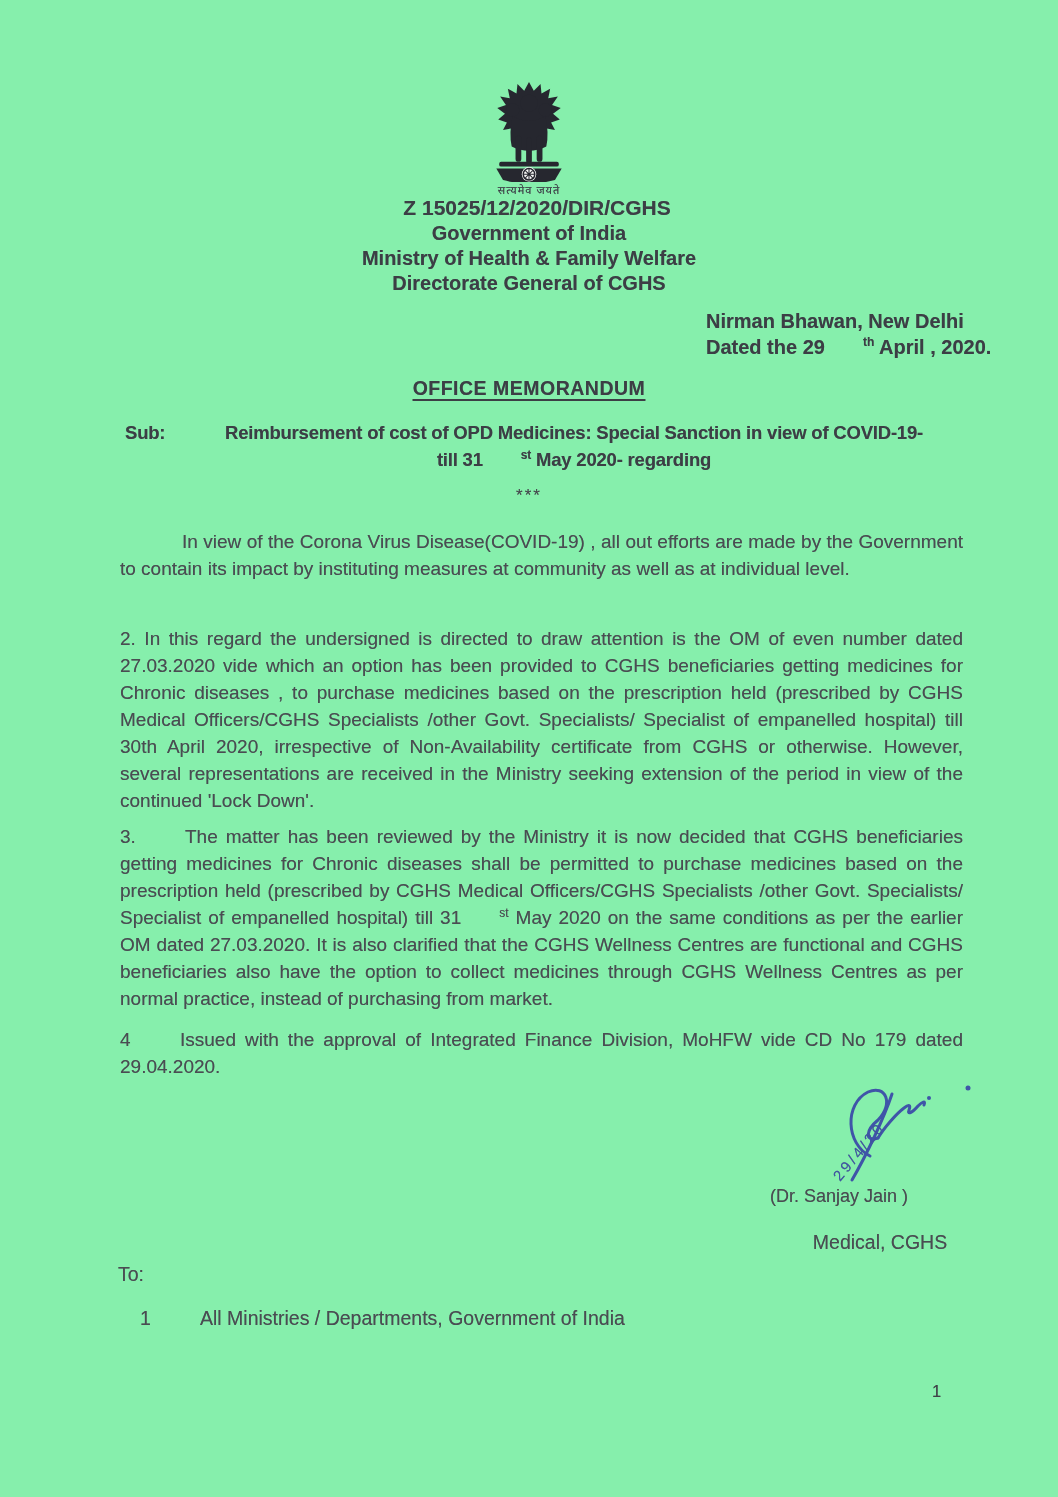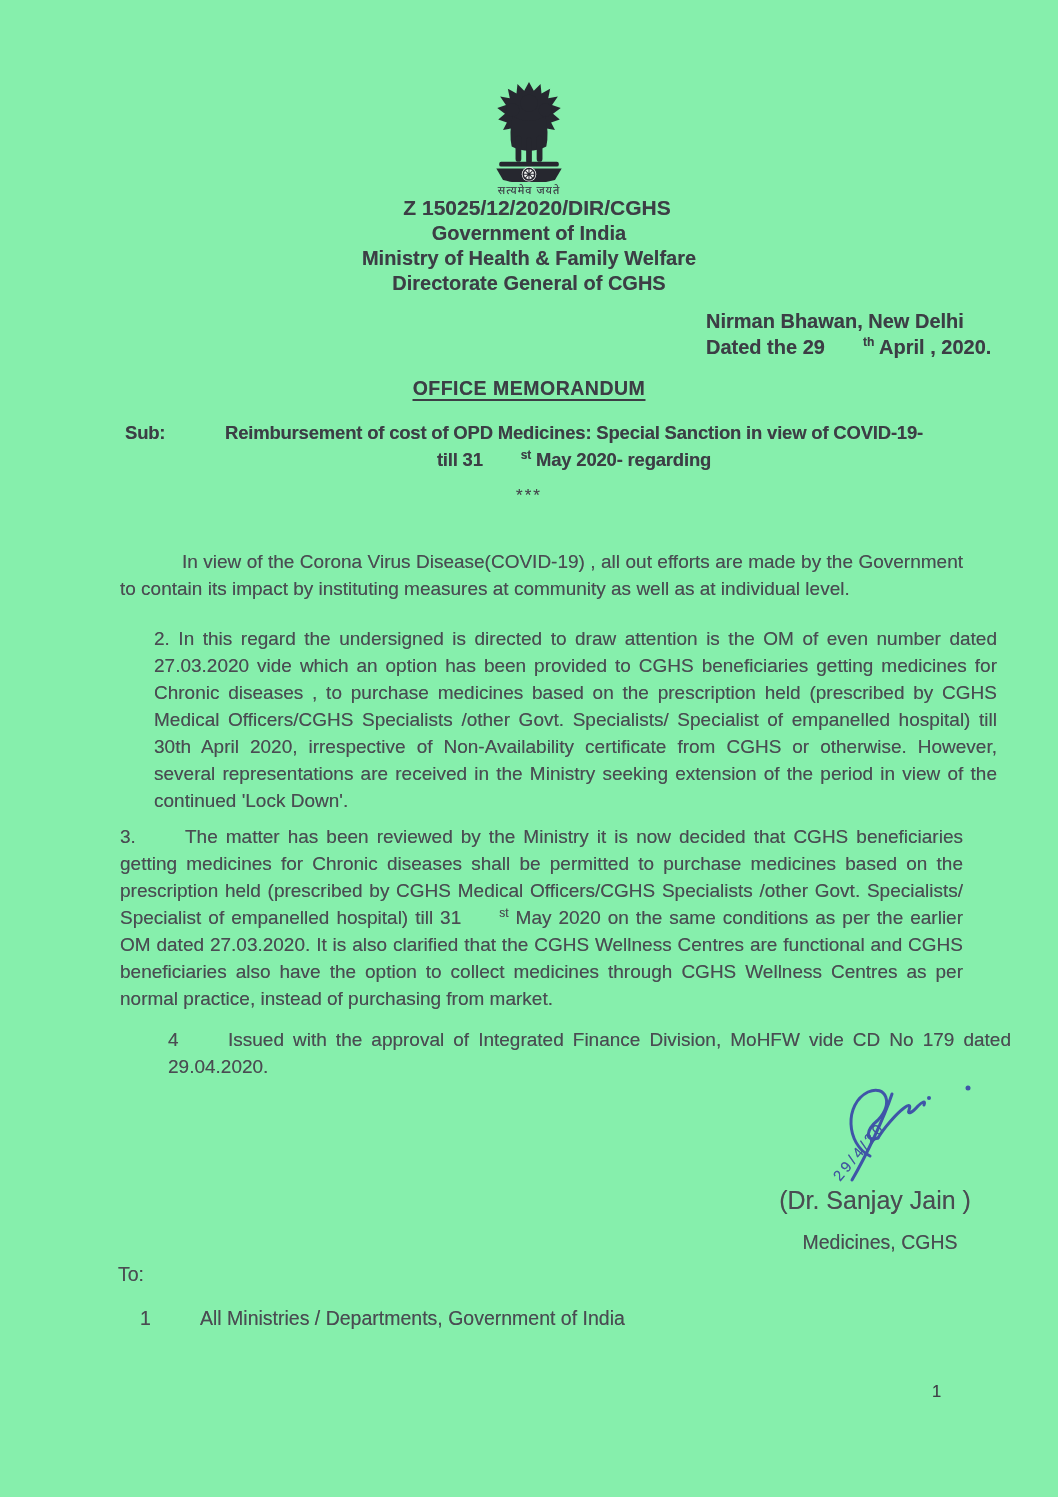--- a/index.html
+++ b/index.html
@@ -49,30 +49,30 @@
   .subject .stext { flex: 1; text-align: center; }
 
   .stars { top: 486px; font-size: 17px; letter-spacing: 2px; }
 
   .para {
     left: 120px; width: 843px;
     font-size: 19px; line-height: 27px;
     text-align: justify;
     color: #4a4c52;
   }
-  .para1 { top: 528px; text-indent: 62px; margin-top: 20px; }
-  .para2 { top: 625px; margin-left: 34px; }
+  .para1 { top: 528px; text-indent: 62px; }
+  .para2 { top: 625px; }
   .para3 { top: 823px; }
-  .para4 { top: 1026px; margin-left: 48px; }
+  .para4 { top: 1026px; }
   .pnum { display: inline-block; }
   .pnum-3 { width: 65px; }
   .pnum-4 { width: 60px; }
 
   .sig-svg { left: 808px; top: 1078px; }
-  .sig-name { left: 770px; top: 1186px; width: 210px; text-align: center; font-size: 25px; color: #4a4c52; }
+  .sig-name { left: 770px; top: 1186px; width: 210px; font-size: 18px; color: #4a4c52; }
   .sig-desig { left: 775px; top: 1231px; width: 210px; text-align: center; font-size: 19.5px; color: #4a4c52; }
 
   .to-label { left: 118px; top: 1263px; font-size: 19.5px; color: #4a4c52; }
   .to-row { left: 120px; font-size: 19.5px; color: #4a4c52; }
   .to-row-1 { top: 1307px; margin-left: 20px; }
   .to-row-2 { top: 1343px; }
   .to-row .num { display: inline-block; width: 60px; }
 
   .page-number { left: 932px; top: 1382px; font-size: 16.5px; color: #3f4147; }
 </style>
@@ -134,21 +134,21 @@
       <path d="M62 78 C38 66 36 26 60 14 C78 6 86 26 70 42 C58 52 56 64 70 60"></path>
       <path d="M70 60 C76 50 88 36 96 30 C101 26 103 27 101 32 C99 37 104 35 110 28 C114 24 118 22 116 27"></path>
       <path d="M84 16 C76 40 58 78 44 102"></path>
     </g>
     <circle cx="121" cy="20" r="2" fill="#3f55a8"></circle>
     <circle cx="160" cy="10" r="2.5" fill="#3f55a8"></circle>
     <text transform="translate(32 104) rotate(-50)" font-size="15" letter-spacing="3" fill="#3f55a8">29/4/20</text>
   </svg>
 
   <div class="abs sig-name">(Dr. Sanjay Jain )</div>
-  <div class="abs sig-desig">Medicines, CGHS</div>
+  <div class="abs sig-desig">Medical, CGHS</div>
 
   <div class="abs to-label">To:</div>
   <div class="abs to-row to-row-1">
     <span class="num">1</span><span>All Ministries / Departments, Government of India</span>
   </div>
 
   <div class="abs page-number">1</div>
 
 </div>
 

